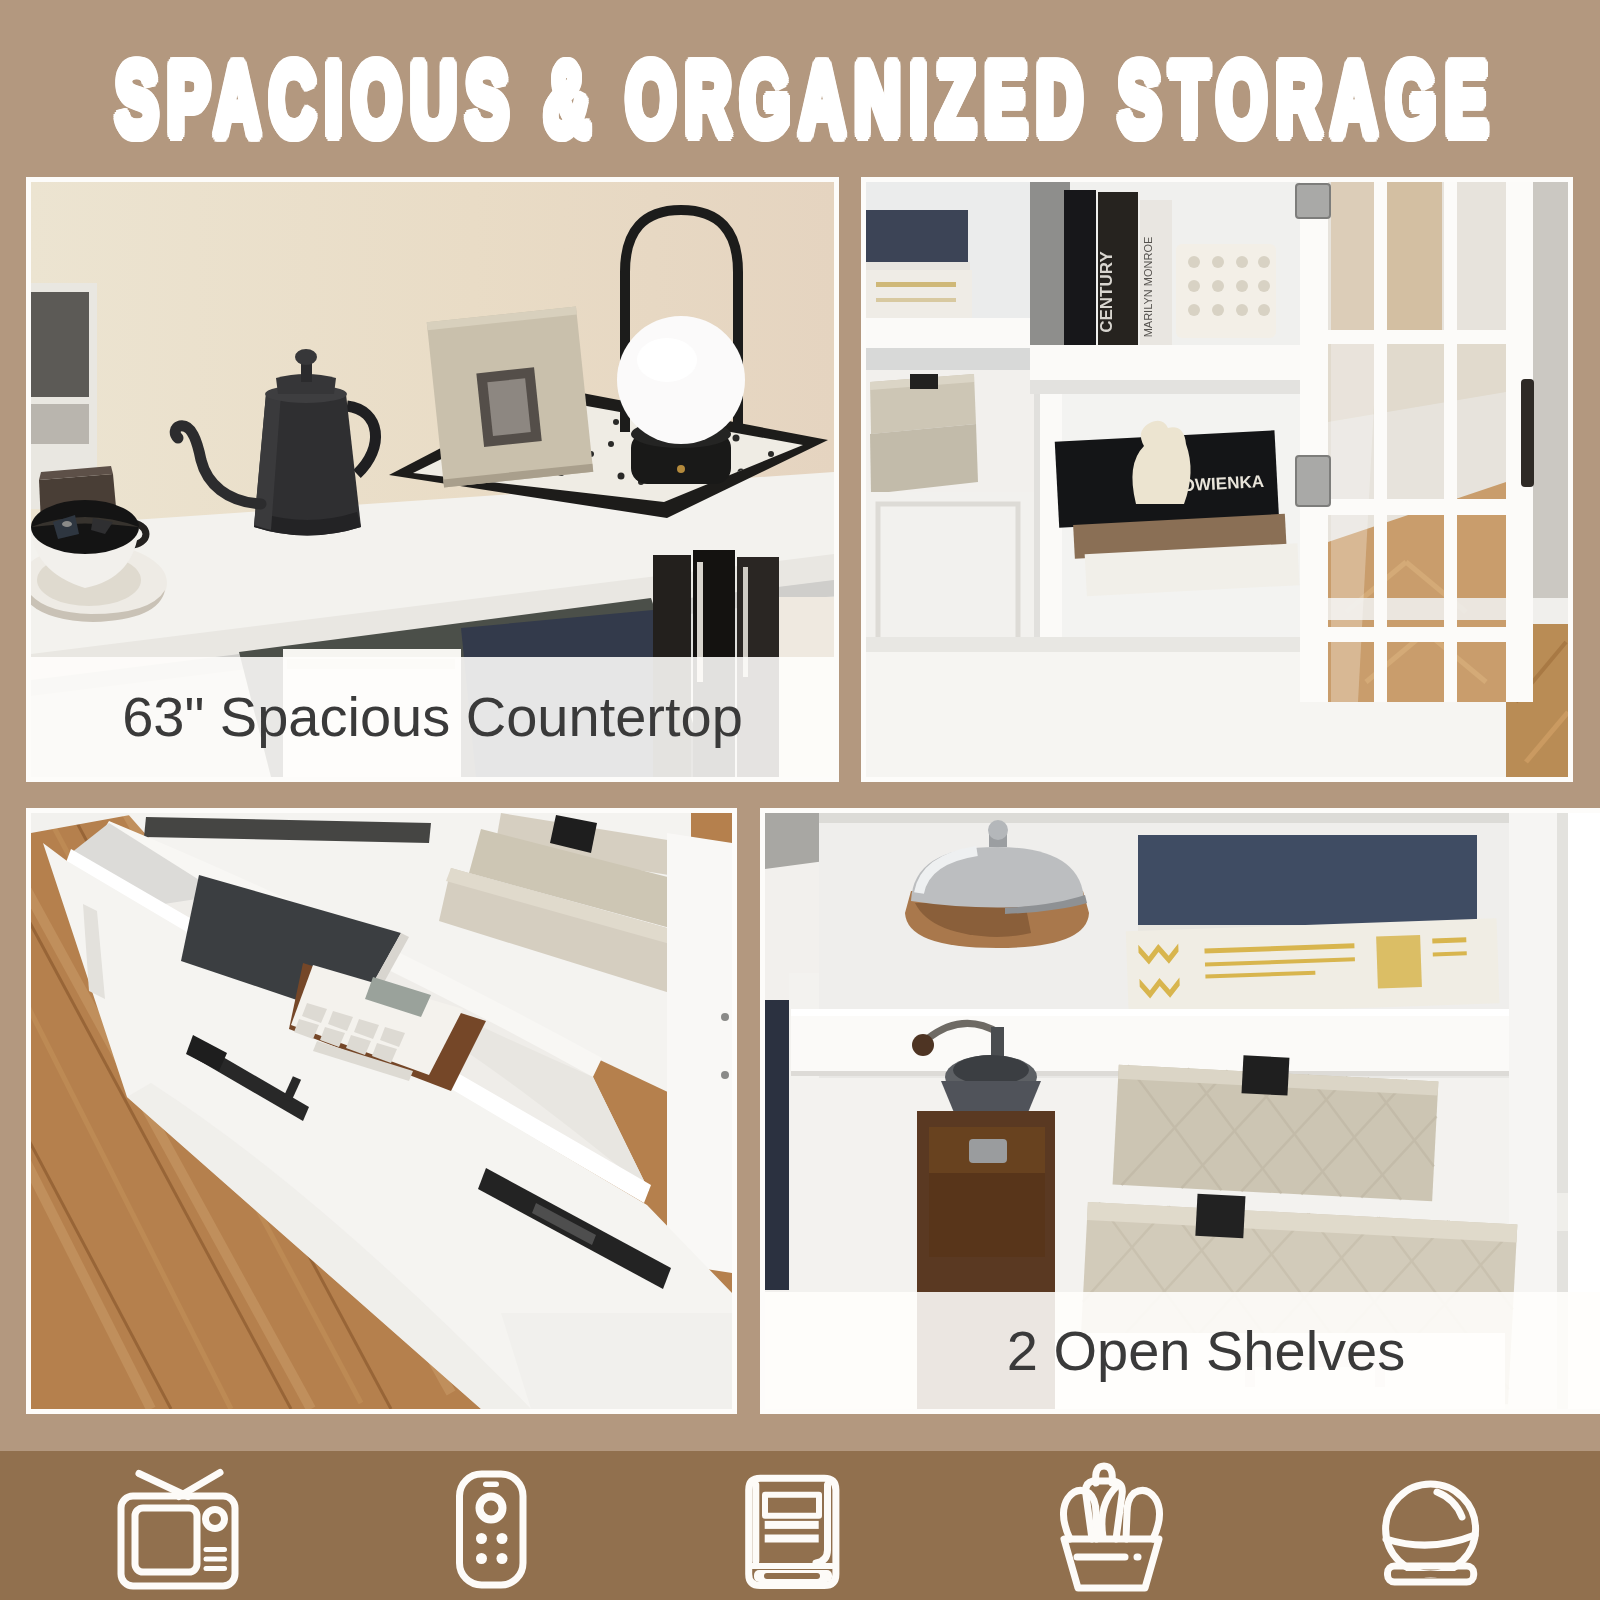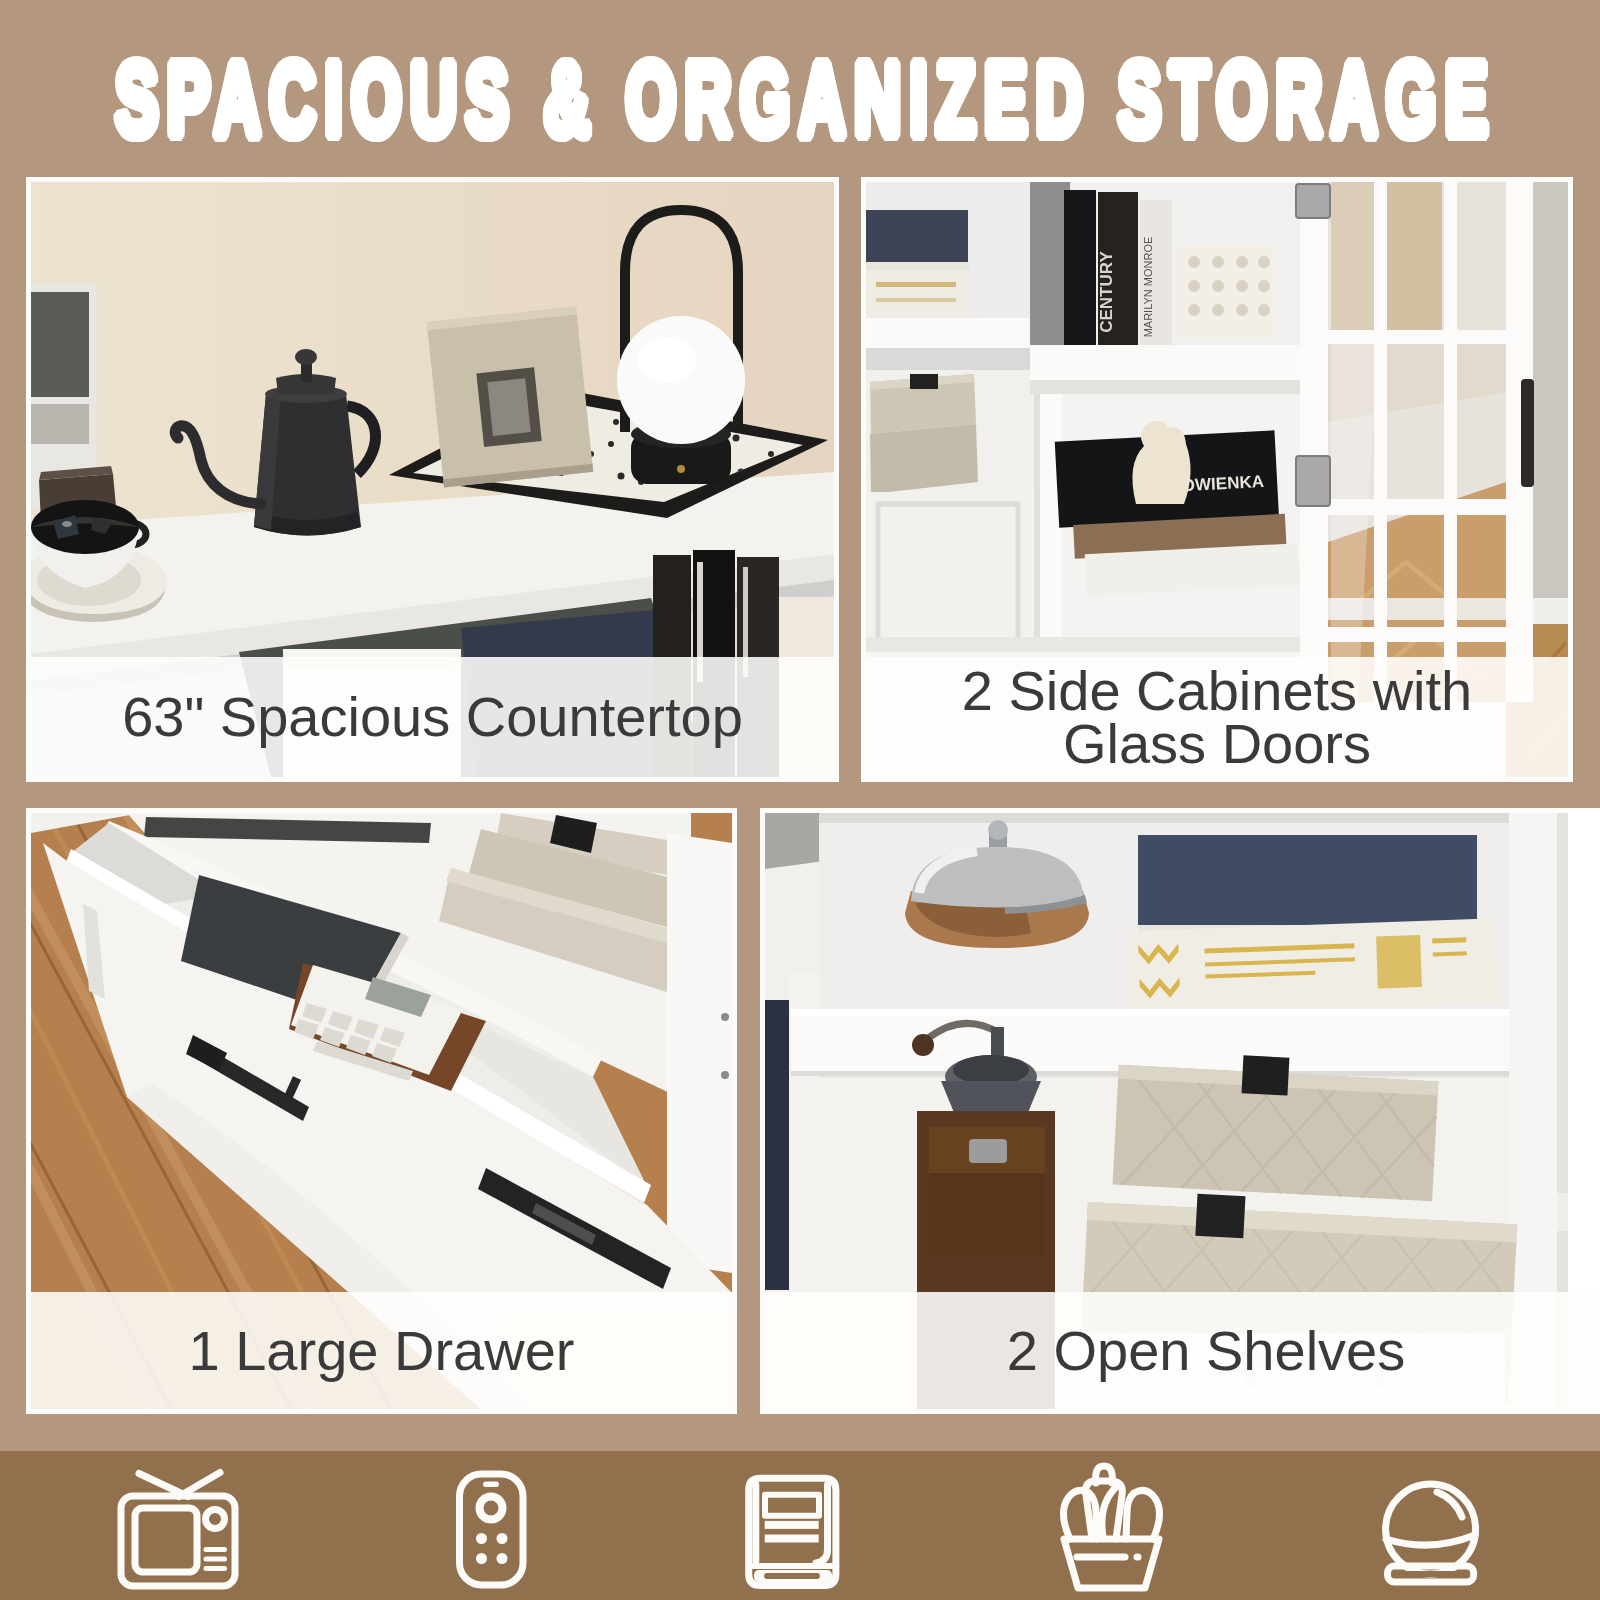--- a/index.html
+++ b/index.html
@@ -254,21 +254,20 @@
 
 <rect x="655" y="197" width="13" height="108" rx="4" fill="#2e2a26"></rect>
 </g>
 
 <g fill="#a9a9a7" stroke="#7d7d7b" stroke-width="2">
 <rect x="430" y="2" width="34" height="34" rx="3"></rect>
 <rect x="430" y="274" width="34" height="50" rx="3"></rect>
 </g>
 </svg>
 
-<div class="strip" style="top:475px;height:120px">2 Side Cabinets with<br>Glass Doors</div>
 </div>
 
 <div class="panel" style="left:26px;top:808px;width:711px;height:606px">
 <svg width="701" height="596" viewBox="0 0 701 596">
 
 <rect x="0" y="0" width="701" height="596" fill="#b5804d"></rect>
 <g stroke="#936134" stroke-width="3" opacity="0.85">
 <line x1="-60" y1="0" x2="260" y2="596"></line>
 <line x1="30" y1="-20" x2="360" y2="596"></line>
 <line x1="150" y1="-20" x2="490" y2="596"></line>
@@ -336,21 +335,20 @@
 <polygon points="168,230 278,294 272,308 162,244" fill="#282828"></polygon>
 <polygon points="162,222 196,240 188,258 155,241" fill="#1e1e1e"></polygon>
 <line x1="256" y1="287" x2="266" y2="265" stroke="#282828" stroke-width="9"></line>
 
 <polygon points="455,355 640,455 632,476 447,376" fill="#232323"></polygon>
 <polygon points="505,390 565,422 561,432 501,400" fill="#4e4e4e"></polygon>
 
 <polygon points="470,500 701,500 701,596 500,596" fill="#f1f0ed"></polygon>
 </svg>
 
-<div class="strip" style="top:479px;height:117px">1 Large Drawer</div>
 </div>
 
 <div class="panel" style="left:760px;top:808px;width:952px;height:606px">
 <svg width="803" height="596" viewBox="0 0 803 596">
 
 <rect x="0" y="0" width="803" height="596" fill="#f2f0ed"></rect>
 
 <polygon points="0,0 160,0 60,48 0,56" fill="#a8a7a3"></polygon>
 
 <rect x="0" y="187" width="24" height="290" fill="#2b3140"></rect>

